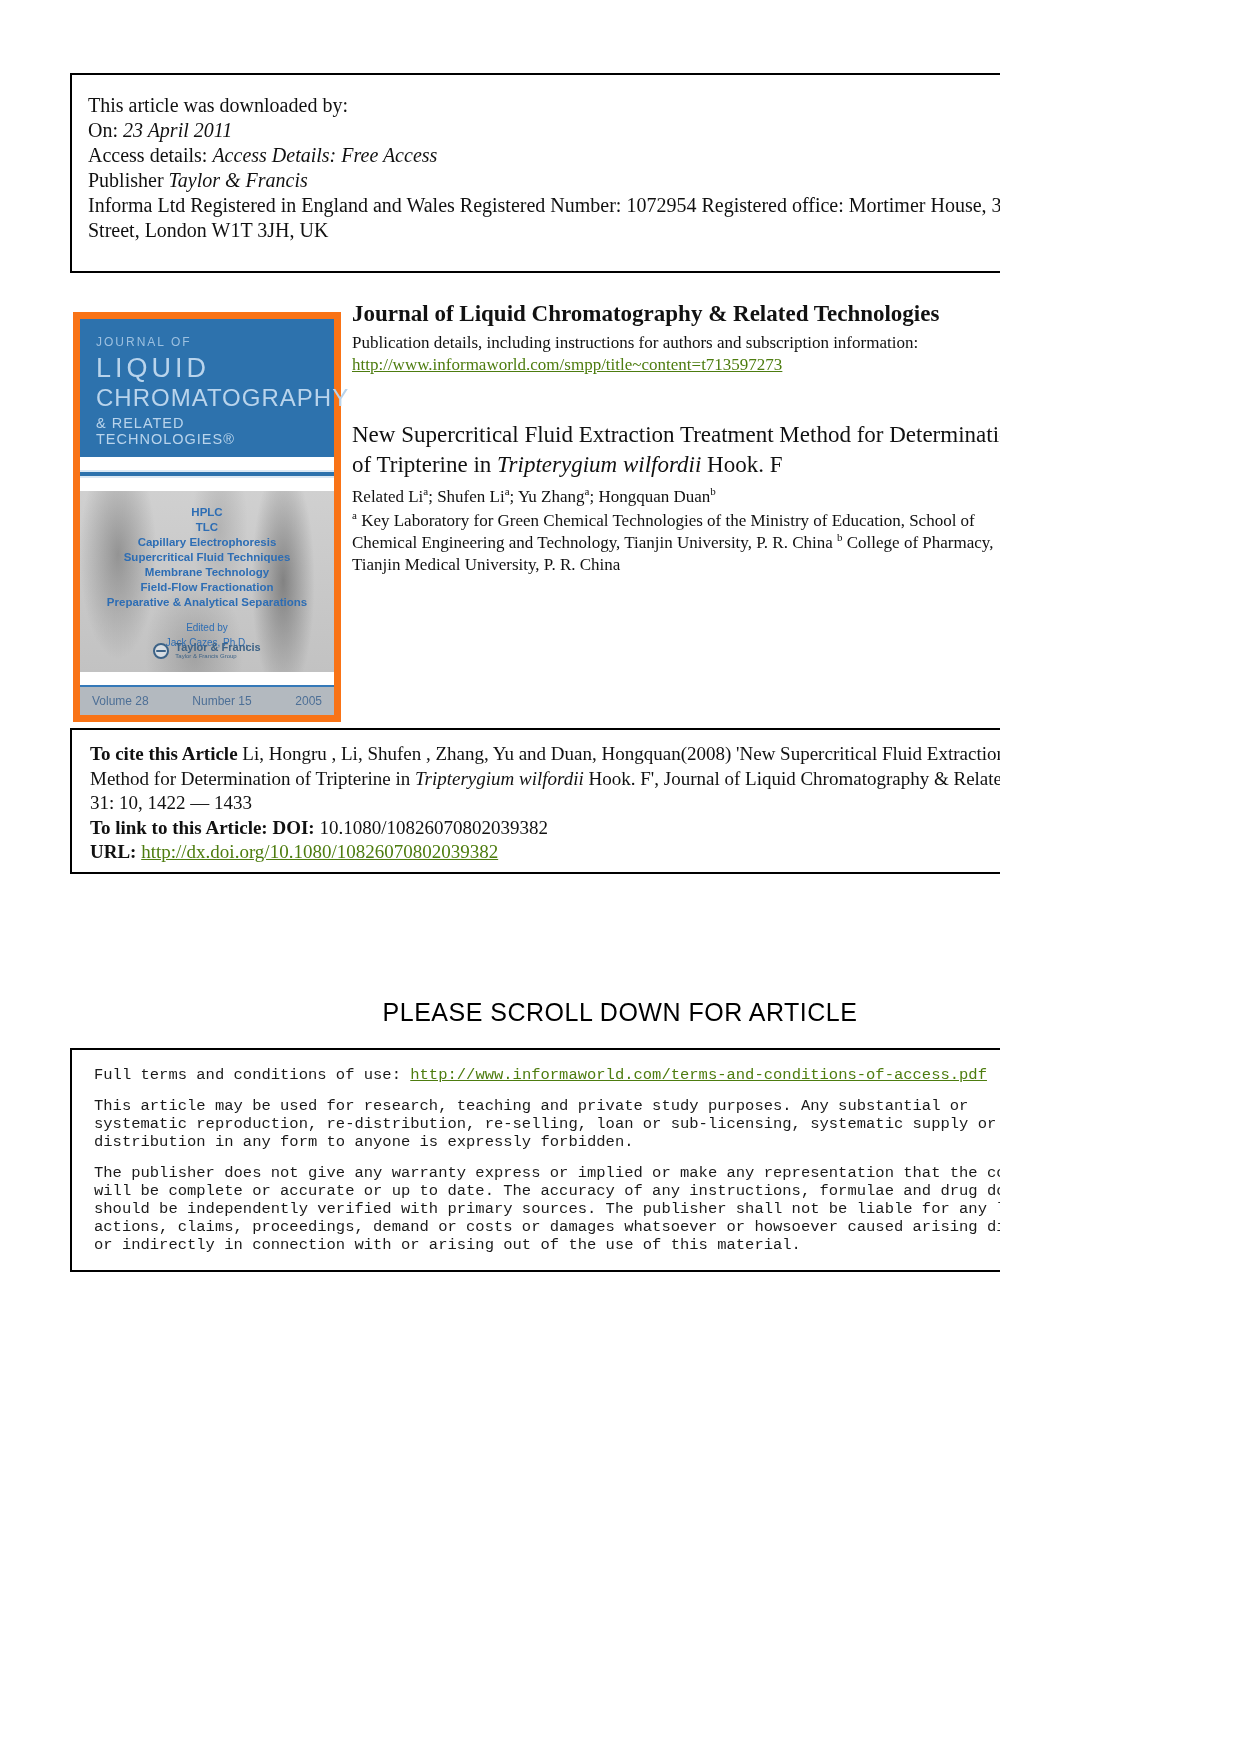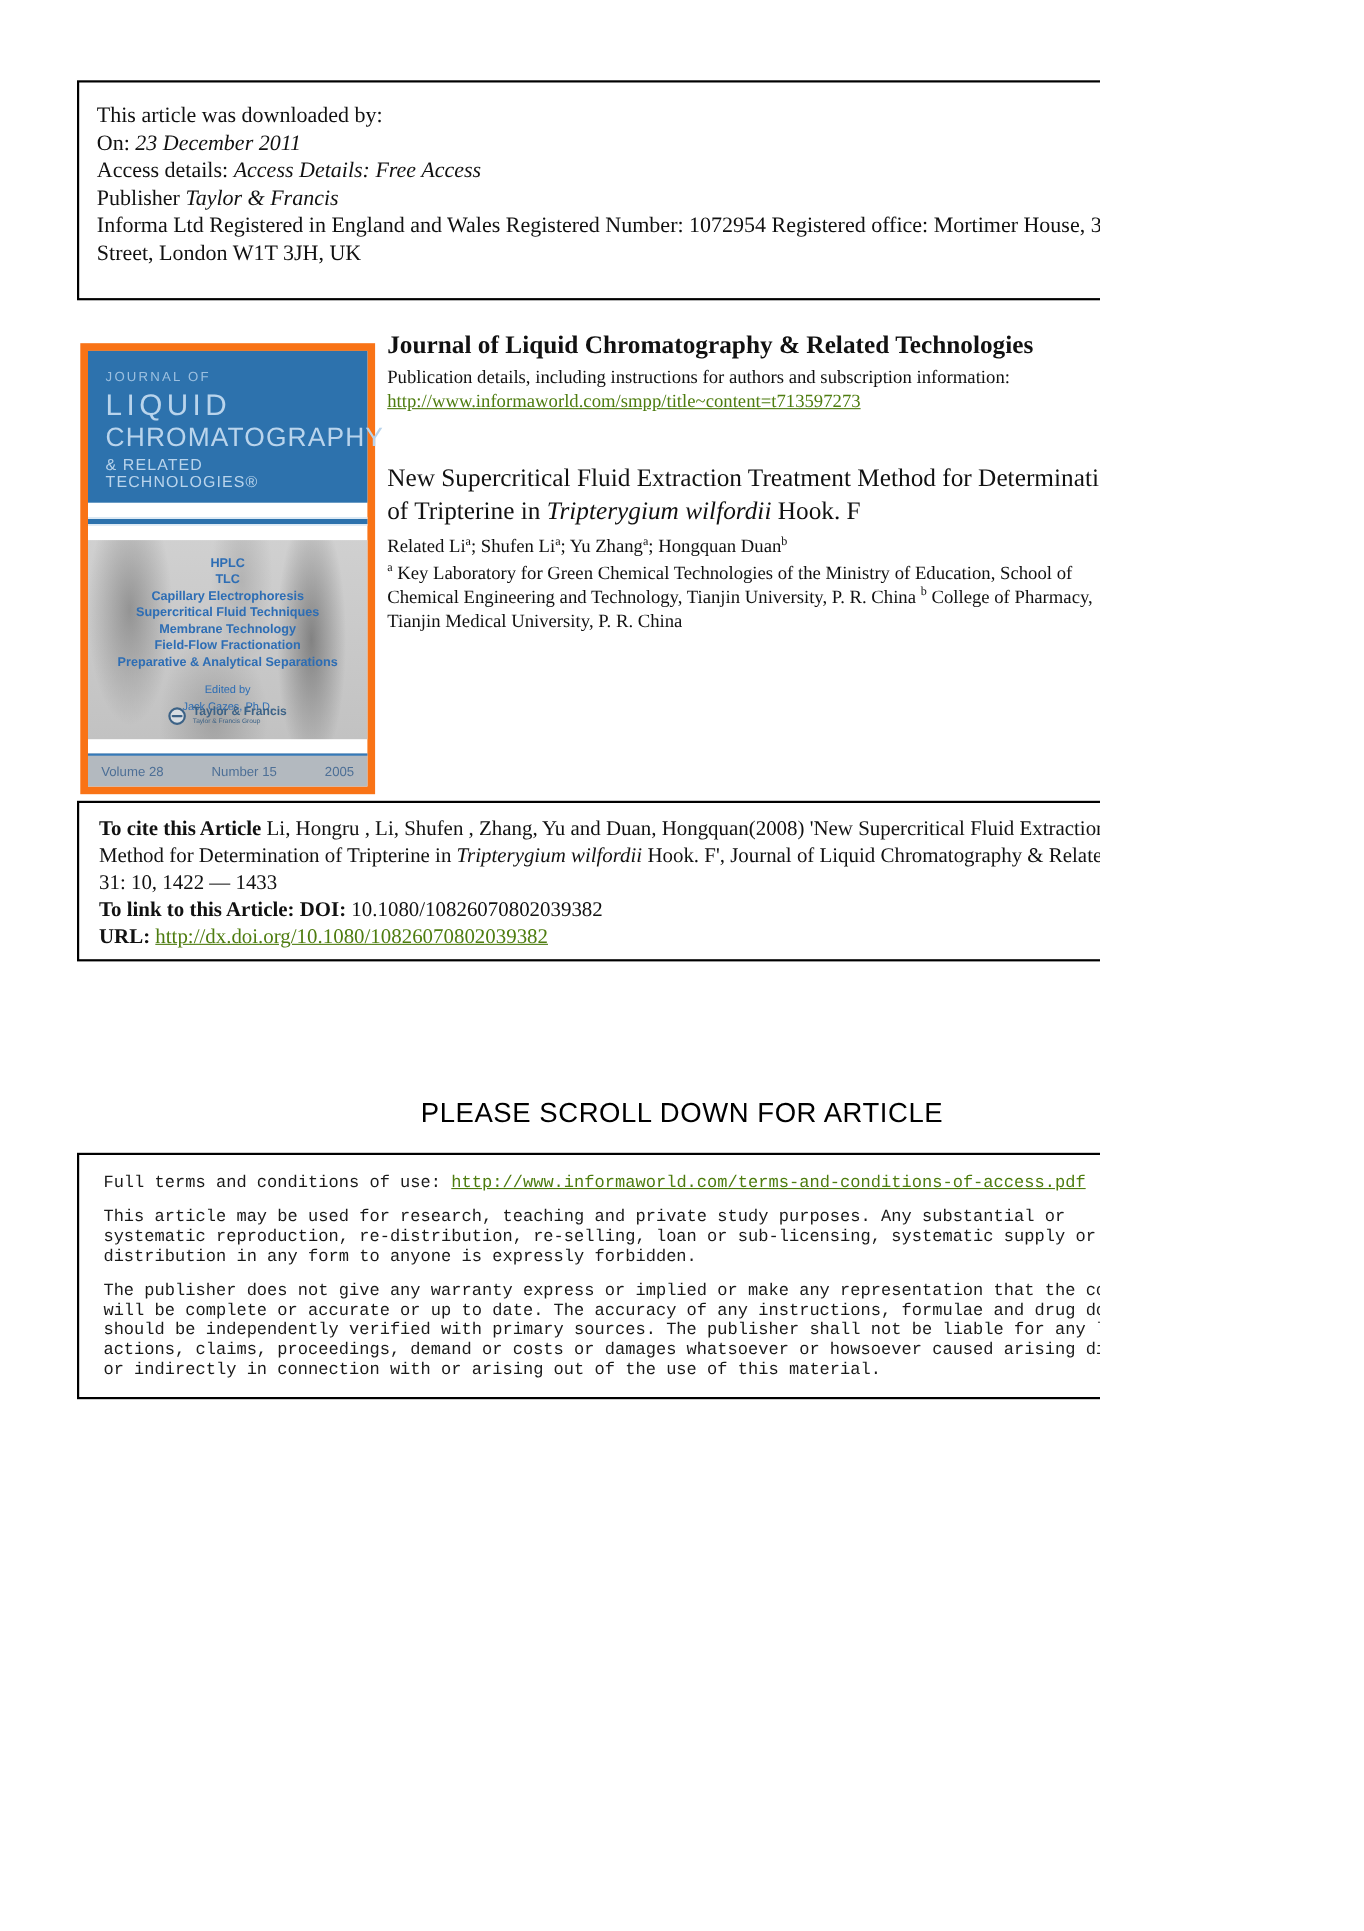--- a/index.html
+++ b/index.html
@@ -78,21 +78,21 @@
   .terms-para { white-space:pre-line; margin-top:13px; }
   .terms-line1 { white-space:nowrap; }
 </style>
 </head>
 <body>
 
 <div class="page">
 
   <div class="box download-box">
     <div>This article was downloaded by:</div>
-    <div><span>On: </span><span class="italic">23 December 2011</span></div>
+    <div><span>On: </span><span class="italic">23 April 2011</span></div>
     <div><span>Access details: </span><span class="italic">Access Details: Free Access</span></div>
     <div><span>Publisher </span><span class="italic">Taylor &amp; Francis</span></div>
     <div>Informa Ltd Registered in England and Wales Registered Number: 1072954 Registered office: Mortimer House, 37-41 Mortimer Street, London W1T 3JH, UK</div>
   </div>
 
   <div class="cover">
     <div class="cover-masthead">
       <div class="m1">JOURNAL OF</div>
       <div class="m2">LIQUID</div>
       <div class="m3">CHROMATOGRAPHY</div>

